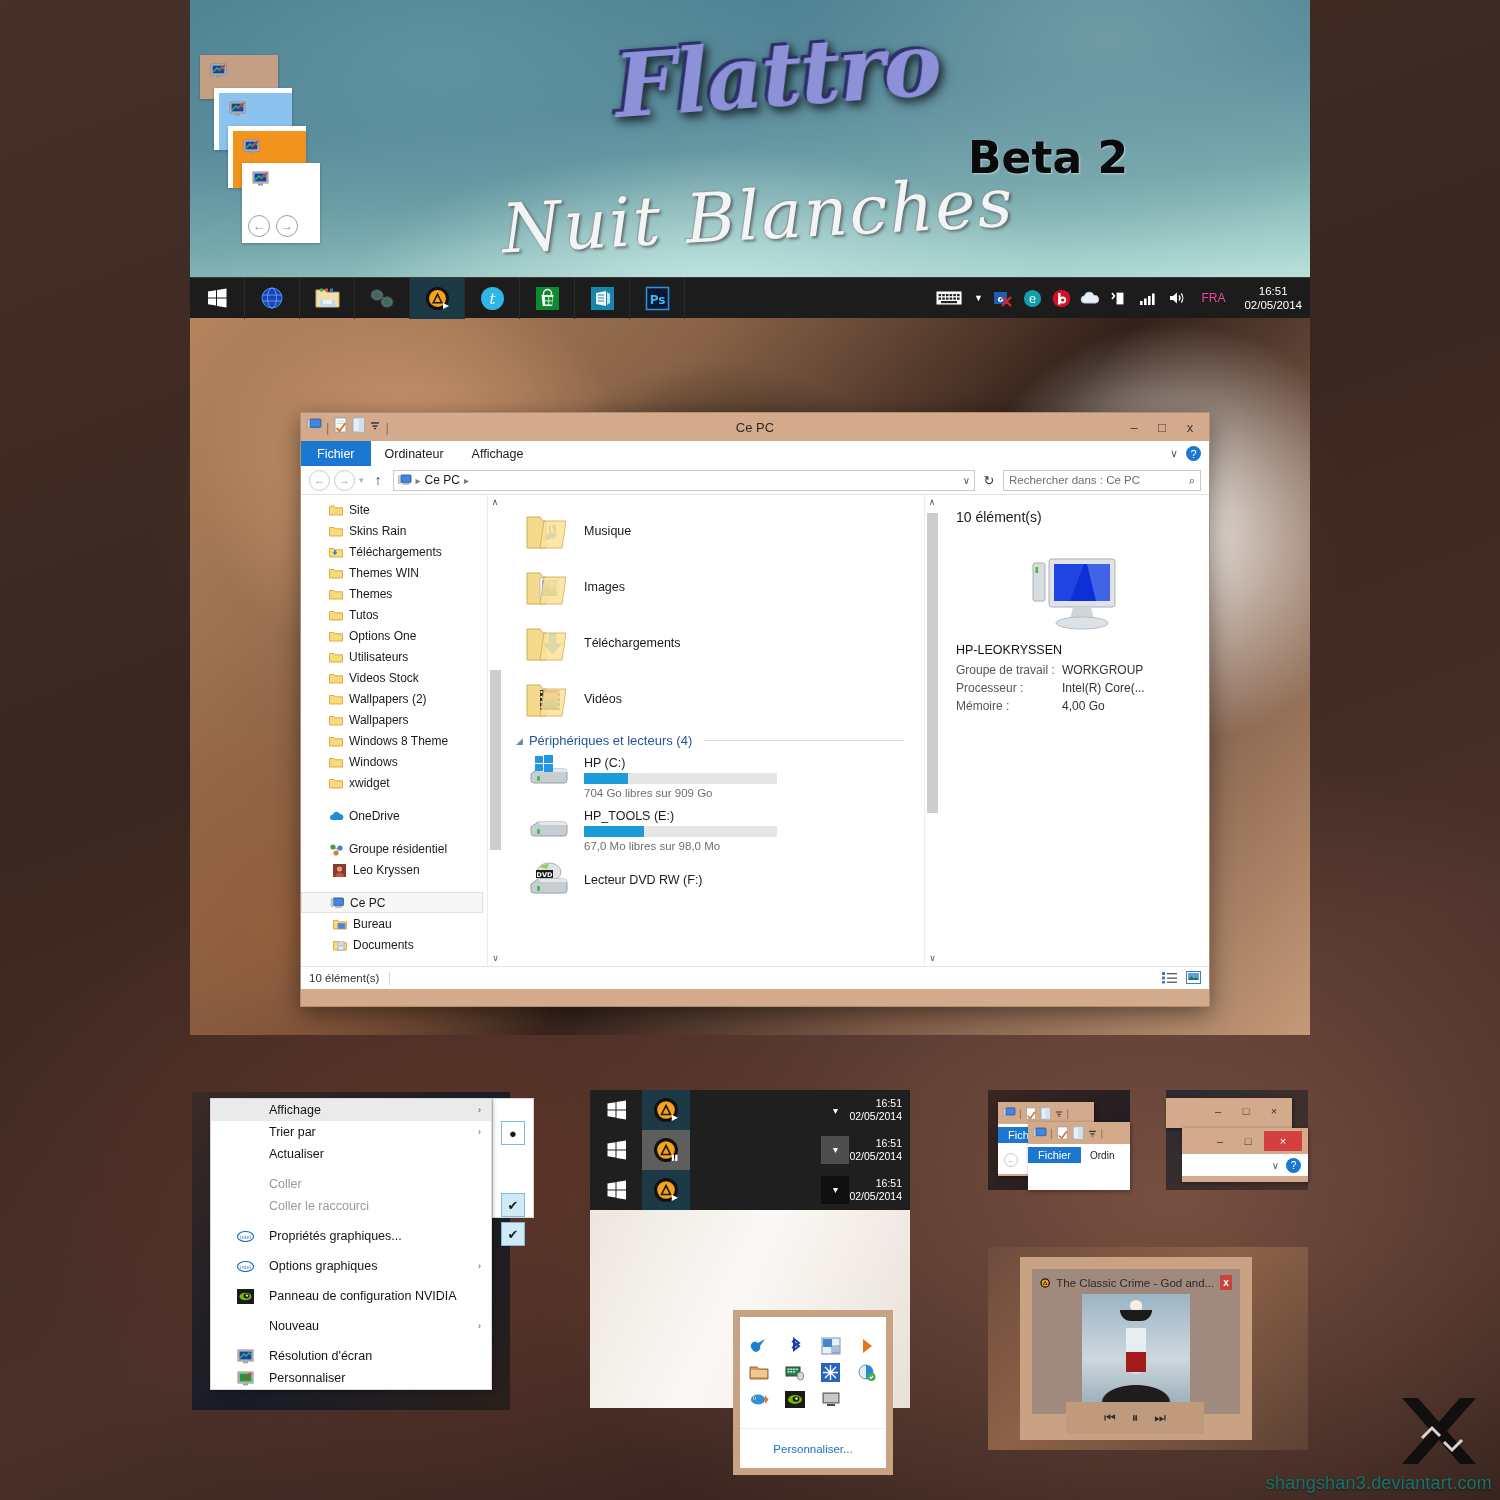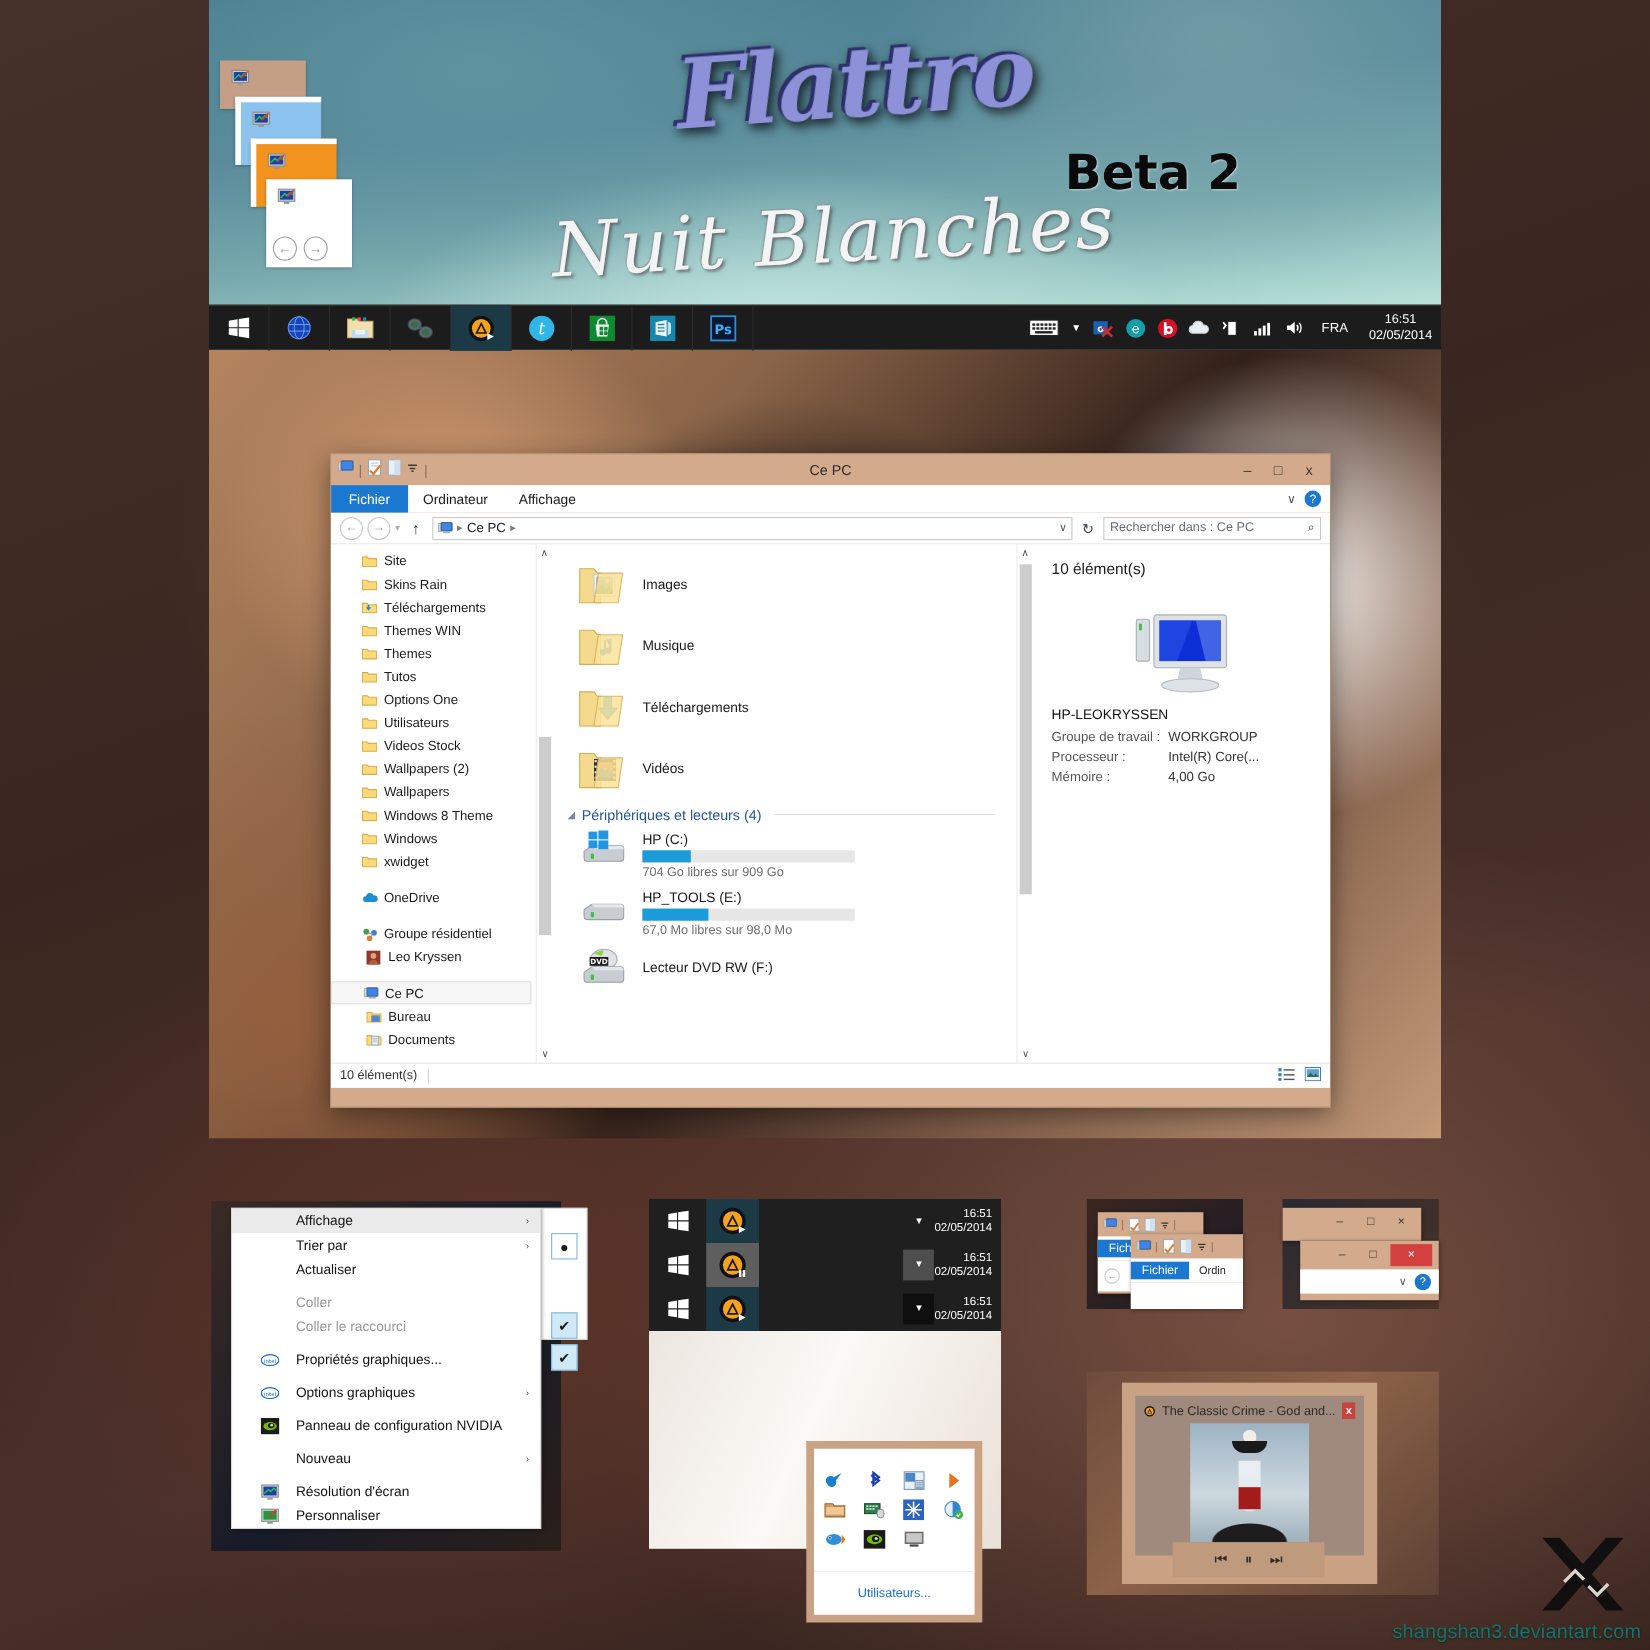--- a/index.html
+++ b/index.html
@@ -83,21 +83,21 @@
     background:#1c1c1c; display:flex; align-items:center; z-index:20;
     border-top:1px solid #3a3a3a;
   }
   .tb-item{ width:55px; height:41px; display:flex; align-items:center; justify-content:center;
     border-right:1px solid #2b2b2b; cursor:pointer;}
   .tb-item.active{ background:#1b3a46; }
   .tb-spacer{ flex:1; }
   #tray{ display:flex; align-items:center; height:41px; padding-right:8px; gap:7px;}
   .tray-ico{ width:22px; height:22px; display:flex; align-items:center; justify-content:center;}
   #tray-clock{ color:#fff; font-size:11.5px; line-height:14px; text-align:center; padding-left:6px;}
-  #tray-lang{ color:#ffffff; font-size:12px; padding:0 6px;}
+  #tray-lang{ color:#ec4899; font-size:12px; padding:0 6px;}
 
   
   #explorer{
     position:absolute; left:110px; top:412px; width:910px; height:595px;
     background:#d3ab8c; border:1px solid #b08f73; z-index:15;
     box-shadow:0 6px 22px rgba(0,0,0,.45);
   }
   #ex-titlebar{ height:28px; display:flex; align-items:center; position:relative; padding:0 6px;}
   #ex-qat{ display:flex; align-items:center; gap:4px; }
   .qat-sep{ color:#8d6f58; font-size:13px; }
@@ -687,35 +687,35 @@
       <div class="vscroll">
         <div class="vs-arrow">∧</div>
         <div class="vs-thumb" style="top:175px;height:180px"></div>
         <div class="vs-arrow" style="position:absolute;bottom:0;width:15px;">∨</div>
       </div>
 
       <div id="content-pane">
         <div class="folder-item">
           <svg width="46" height="42" viewBox="0 0 46 42">
             <path d="M3 7h13l3 4h3v27H3z" fill="#f5d98d" stroke="#d2ae55"></path>
+            <path d="M27 13 v14 a3 3 0 1 1 -2-2.8 V16 l7-1.6 v11 a3 3 0 1 1 -2-2.8" fill="#1f8fd6"></path>
+            <path d="M20 11 h22 l-4 27 H16 Z" fill="#fde39a" opacity=".85" stroke="#d2ae55"></path>
+          </svg>
+          <span class="flabel">Musique</span>
+        </div>
+        <div class="folder-item">
+          <svg width="46" height="42" viewBox="0 0 46 42">
+            <path d="M3 7h13l3 4h3v27H3z" fill="#f5d98d" stroke="#d2ae55"></path>
             <rect x="16" y="12" width="19" height="20" fill="#fff" stroke="#b9c4cc"></rect>
             <rect x="18" y="14" width="15" height="16" fill="#7fb3d5"></rect>
             <path d="M18 27 l5-6 4 5 3-3 3 4 v3 H18z" fill="#4f8d52"></path>
             <circle cx="28" cy="18" r="2" fill="#f7e27a"></circle>
             <path d="M20 11 h22 l-4 27 H16 Z" fill="#fde39a" opacity=".85" stroke="#d2ae55"></path>
           </svg>
           <span class="flabel">Images</span>
-        </div>
-        <div class="folder-item">
-          <svg width="46" height="42" viewBox="0 0 46 42">
-            <path d="M3 7h13l3 4h3v27H3z" fill="#f5d98d" stroke="#d2ae55"></path>
-            <path d="M27 13 v14 a3 3 0 1 1 -2-2.8 V16 l7-1.6 v11 a3 3 0 1 1 -2-2.8" fill="#1f8fd6"></path>
-            <path d="M20 11 h22 l-4 27 H16 Z" fill="#fde39a" opacity=".85" stroke="#d2ae55"></path>
-          </svg>
-          <span class="flabel">Musique</span>
         </div>
         <div class="folder-item">
           <svg width="46" height="42" viewBox="0 0 46 42">
             <path d="M3 7h13l3 4h3v27H3z" fill="#f5d98d" stroke="#d2ae55"></path>
             <path d="M25 12 h7 v10 h5 l-8.5 10 L20 22 h5 z" fill="#2aa3e0" stroke="#1b7cb0"></path>
             <path d="M20 11 h22 l-4 27 H16 Z" fill="#fde39a" opacity=".85" stroke="#d2ae55"></path>
           </svg>
           <span class="flabel">Téléchargements</span>
         </div>
         <div class="folder-item">
@@ -1107,21 +1107,21 @@
               </svg>
             </div>
           <div>
               <svg width="20" height="17" viewBox="0 0 20 17">
                 <rect x="2" y="2" width="16" height="10" fill="#9a9a9a" stroke="#5a5a5a"></rect>
                 <rect x="3" y="3" width="14" height="8" fill="#c8c8c8"></rect>
                 <rect x="6" y="13" width="8" height="2" fill="#4a4a4a"></rect>
               </svg>
             </div>
         </div>
-        <div id="tf-link">Utilisateurs...</div>
+        <div id="tf-link">Personnaliser...</div>
       </div>
     </div>
   </div>
 </div>
 
 <div id="chrome-panel-a">
   <div class="mini-win" style="left:10px;top:12px;width:96px;height:74px;">
     <div class="mini-qat">
       <svg width="13" height="12" viewBox="0 0 15 14">
           <rect x="3" y="1" width="11" height="8.4" rx="1" fill="#2c6fd6" stroke="#5a6a78"></rect>

